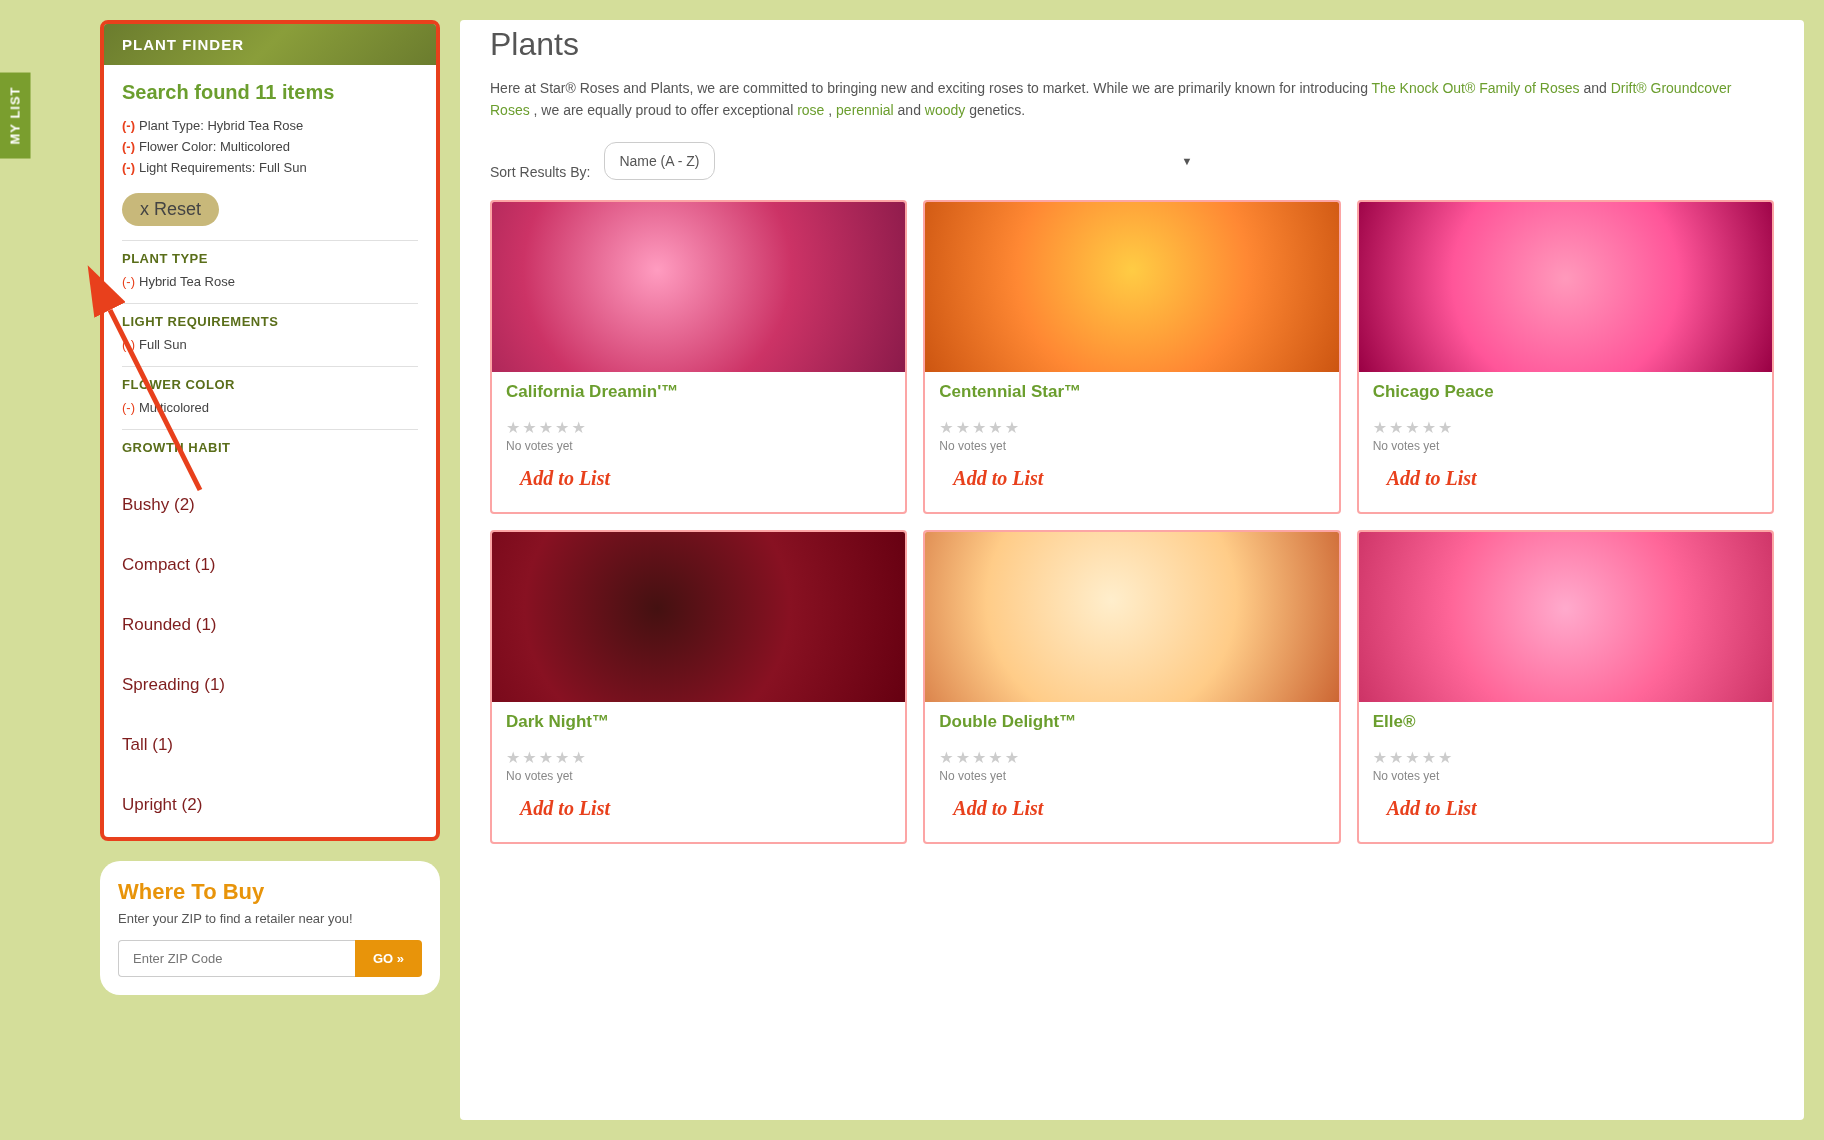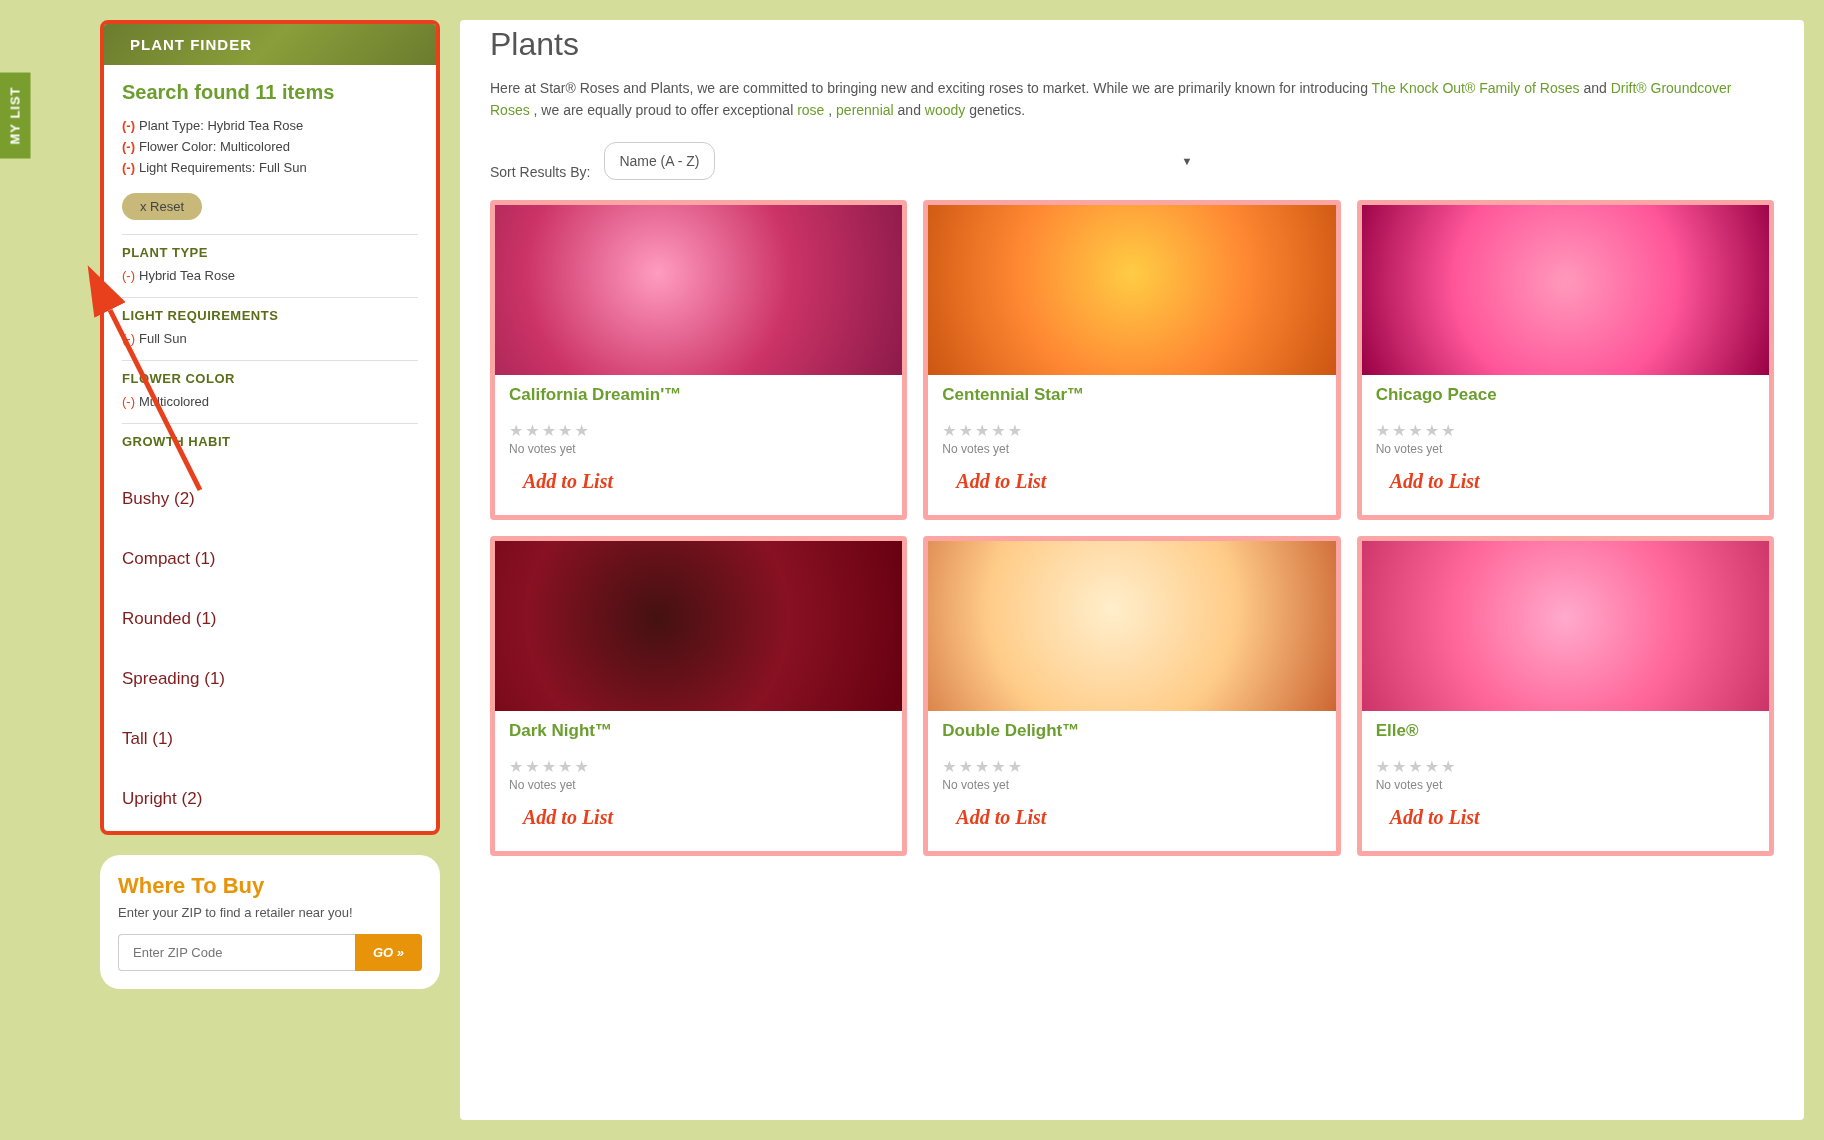--- a/index.html
+++ b/index.html
@@ -57,21 +57,21 @@
       border: 4px solid #e8401c;
       border-radius: 8px;
       background: white;
       overflow: hidden;
       margin-bottom: 20px;
     }
 
     .plant-finder-header {
       background: linear-gradient(135deg, #6b7c2e 0%, #8a9e3a 50%, #6b7c2e 100%);
       background-color: #7a8c30;
-      padding: 12px 26px;
+      padding: 12px 18px;
       color: white;
       font-weight: bold;
       font-size: 15px;
       letter-spacing: 1px;
       text-transform: uppercase;
     }
 
     .plant-finder-body {
       padding: 16px 18px;
     }
@@ -96,21 +96,21 @@
       color: #e8401c;
       font-weight: bold;
     }
 
     .reset-btn {
       margin-top: 12px;
       background: #c8b87a;
       border: none;
       border-radius: 20px;
       padding: 6px 18px;
-      font-size: 13px;
+      font-size: 18px;
       cursor: pointer;
       color: #444;
     }
 
     .filter-divider {
       border: none;
       border-top: 1px solid #e0e0e0;
       margin: 14px 0 10px 0;
     }
 
@@ -189,21 +189,20 @@
 
     .zip-btn {
       background: #e8940a;
       color: white;
       border: none;
       padding: 10px 18px;
       font-size: 13px;
       font-weight: bold;
       cursor: pointer;
       border-radius: 0 4px 4px 0;
-      font-style: italic;
     }
 
     
     .main-content {
       flex: 1;
       background: white;
       padding: 6px 30px;
       border-radius: 4px;
     }
 
@@ -270,21 +269,21 @@
     }
 
     
     .products-grid {
       display: grid;
       grid-template-columns: repeat(3, 1fr);
       gap: 16px;
     }
 
     .product-card {
-      border: 5px solid #fca5a5;
+      border: 2px solid #fca5a5;
       border-radius: 4px;
       overflow: hidden;
       background: white;
       padding-bottom: 14px;
     }
 
     .product-image {
       width: 100%;
       height: 170px;
       object-fit: cover;

